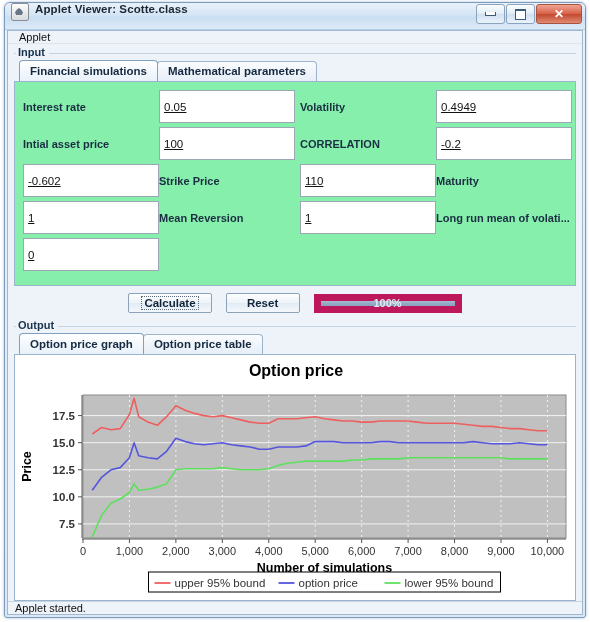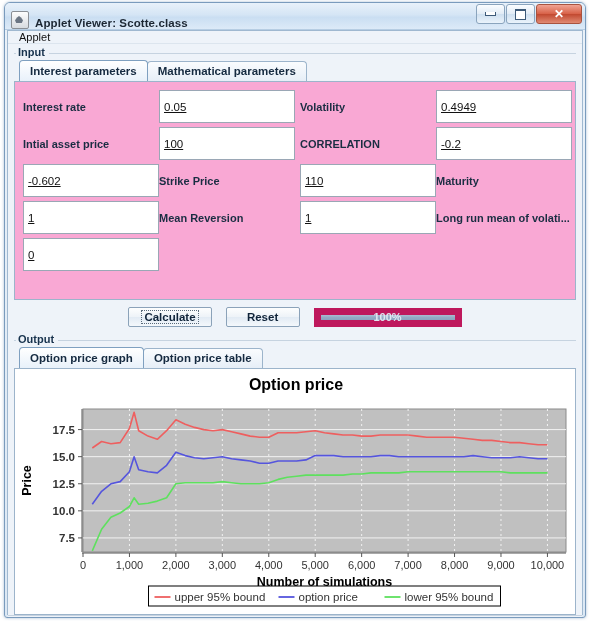--- a/index.html
+++ b/index.html
@@ -28,21 +28,21 @@
     overflow: hidden;
   }
 
   
   .titlebar {
     position: relative;
     height: 26px;
     background: linear-gradient(to bottom,#e8f1fa 0%,#d5e5f5 45%,#cadef2 55%,#dceaf8 100%);
     border-bottom: 1px solid #b6cde3;
     border-radius: 5px 5px 0 0;
-    display: flex; align-items: flex-end;
+    display: flex; align-items: flex-start;
   }
   .title-icon {
     width: 16px; height: 16px;
     margin-left: 6px; margin-right: 6px;
     border: 1px solid #8a8f95;
     background: linear-gradient(to bottom,#fdfdfd,#d7dbe0);
     border-radius: 2px;
     position: relative;
     flex: 0 0 auto;
   }
@@ -167,22 +167,22 @@
   .tab.active {
     background: linear-gradient(to bottom,#ffffff,#e8f1fa);
     border-color: #7fa0c0;
     position: relative; z-index: 4;
     height: 20px; line-height: 20px;
   }
 
   
   .form-panel {
     border: 1px solid #9cb4cb;
-    background: #f9a8d4;
-    padding: 6px 8px 26px 8px;
+    background: #86efac;
+    padding: 6px 8px 12px 8px;
     display: grid;
     grid-template-columns: 130px 135px 130px 135px;
     grid-auto-rows: 37px;
     align-items: center;
     column-gap: 6px;
     box-sizing: border-box;
   }
   .f-label {
     font-size: 11px;
     font-weight: bold;
@@ -302,21 +302,21 @@
     </div>
 
     <div class="content">
 
       <div class="panel">
         <div class="panel-line"></div>
         <div class="panel-title">Input</div>
       </div>
 
       <div class="tabstrip">
-        <div class="tab active">Interest parameters</div>
+        <div class="tab active">Financial simulations</div>
         <div class="tab">Mathematical parameters</div>
       </div>
 
       <div class="form-panel">
         <div class="f-label">Interest rate</div>
         <input class="f-input" value="0.05" style="">
         <div class="f-label">Volatility</div>
         <input class="f-input" value="0.4949" style="">
 
         <div class="f-label">Intial asset price</div>

